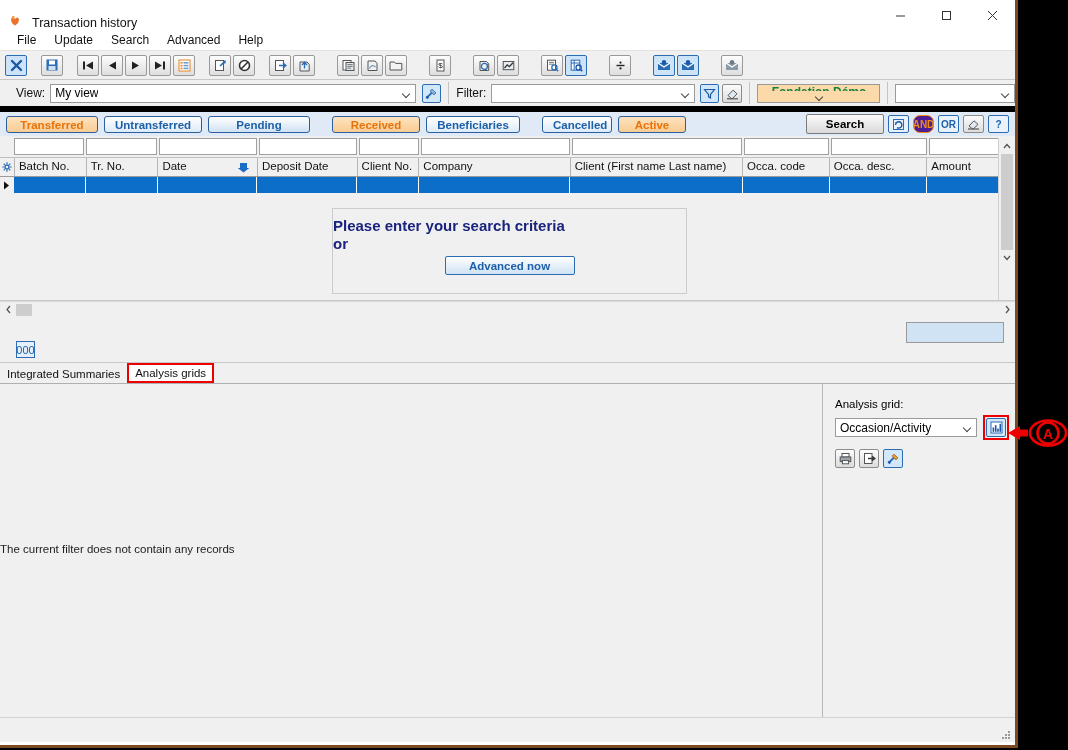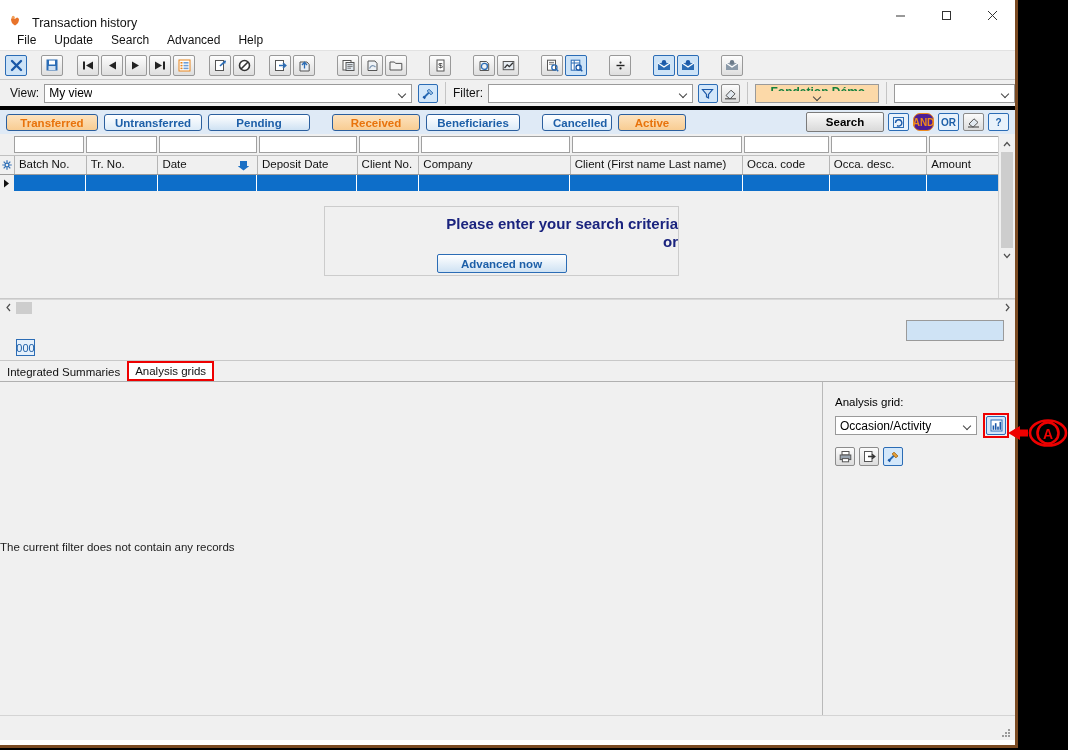--- a/index.html
+++ b/index.html
@@ -28,21 +28,21 @@
   .toolbar{height:28px;background:#f0f0f0;border-top:1px solid #e2e2e2;border-bottom:1px solid #c8c8c8;
            display:flex;align-items:center;padding-left:4px;position:relative;}
   .tb{width:22px;height:21px;border:1px solid #999;border-radius:2px;
       background:linear-gradient(#fdfdfd,#dedede);display:inline-flex;align-items:center;justify-content:center;
       margin:0 1px;box-sizing:border-box;position:relative;}
   .tb.sel{background:#cde3f7;border-color:#2b6cb5;}
   .gap{width:12px;}
   .gap-l{width:20px;}
 
   
-  .viewrow{height:26px;background:#f0f0f0;display:flex;align-items:center;padding-left:10px;border-bottom:4px solid #000000;}
+  .viewrow{height:26px;background:#f0f0f0;display:flex;align-items:center;padding-left:16px;border-bottom:6px solid #000000;}
   .lbl{font-size:12px;color:#111;margin-right:5px;}
   .combo{height:19px;border:1px solid #9a9a9a;background:#fff;display:flex;align-items:center;
          justify-content:space-between;box-sizing:border-box;padding:0 3px 0 4px;font-size:12px;}
   .combo .cv{white-space:nowrap;overflow:hidden;}
   .chev{width:11px;height:11px;position:relative;flex:0 0 11px;}
   .chev:after{content:"";position:absolute;left:2px;top:3px;width:5px;height:5px;
     border-left:1px solid #444;border-bottom:1px solid #444;transform:rotate(-45deg);}
   .vsep{width:1px;height:22px;background:#c4c4c4;margin:0 7px;}
   .orangecombo{background:#fcd9a8;border:1px solid #9a9a9a;color:#15803d;font-weight:bold;flex-direction:column;}
 
@@ -67,22 +67,22 @@
   .filterrow{height:21px;background:#f0f0f0;display:flex;align-items:center;padding:0 0 0 0;}
   .filtercell{height:17px;background:#fff;border:1px solid #a0a0a0;box-sizing:border-box;margin-left:2px;}
   .hdrrow{height:18px;background:#f0f0f0;display:flex;border-top:1px solid #c0c0c0;border-bottom:1px solid #9c9c9c;}
   .hdrcell{font-size:11.5px;color:#111;box-sizing:border-box;border-right:1px solid #b5b5b5;
     padding-left:4px;line-height:17px;position:relative;white-space:nowrap;overflow:hidden;}
   .hdrgear{width:14px;display:flex;align-items:center;justify-content:center;border-right:1px solid #b5b5b5;}
   .selrow{height:16px;display:flex;}
   .selcell{background:#0d6ec9;border-right:1px solid #fff;box-sizing:border-box;}
   .rowmark{width:14px;background:#f0f0f0;display:flex;align-items:center;justify-content:center;}
   .gridbody{background:#f0f0f0;height:107px;position:relative;border-bottom:1px solid #c9c9c9;}
-  .msgbox{position:absolute;left:324px;top:15px;width:355px;height:70px;background:#f0f0f0;
-    border:1px solid #cccccc;box-sizing:border-box;text-align:right;}
+  .msgbox{position:absolute;left:332px;top:15px;width:355px;height:86px;background:#f0f0f0;
+    border:1px solid #cccccc;box-sizing:border-box;text-align:left;}
   .msg1{color:#1a237e;font-weight:bold;font-size:15px;margin-top:8px;}
   .msg2{color:#1a237e;font-weight:bold;font-size:15px;margin-top:1px;}
   .dispbtn{margin:4px auto 0;width:128px;height:17px;border:1px solid #2b6cb5;border-radius:2px;
     background:linear-gradient(#ffffff,#cfe2f3);color:#1d5fa8;font-weight:bold;font-size:11.5px;
     display:flex;align-items:center;justify-content:center;}
 
   
   .vscroll{position:absolute;right:0;top:0;width:16px;background:#f0f0f0;border-left:1px solid #d0d0d0;}
   .vsb-btn{height:16px;display:flex;align-items:center;justify-content:center;background:#f0f0f0;color:#555;font-size:9px;}
   .vsb-thumb{background:#cdcdcd;margin:0 2px;}

